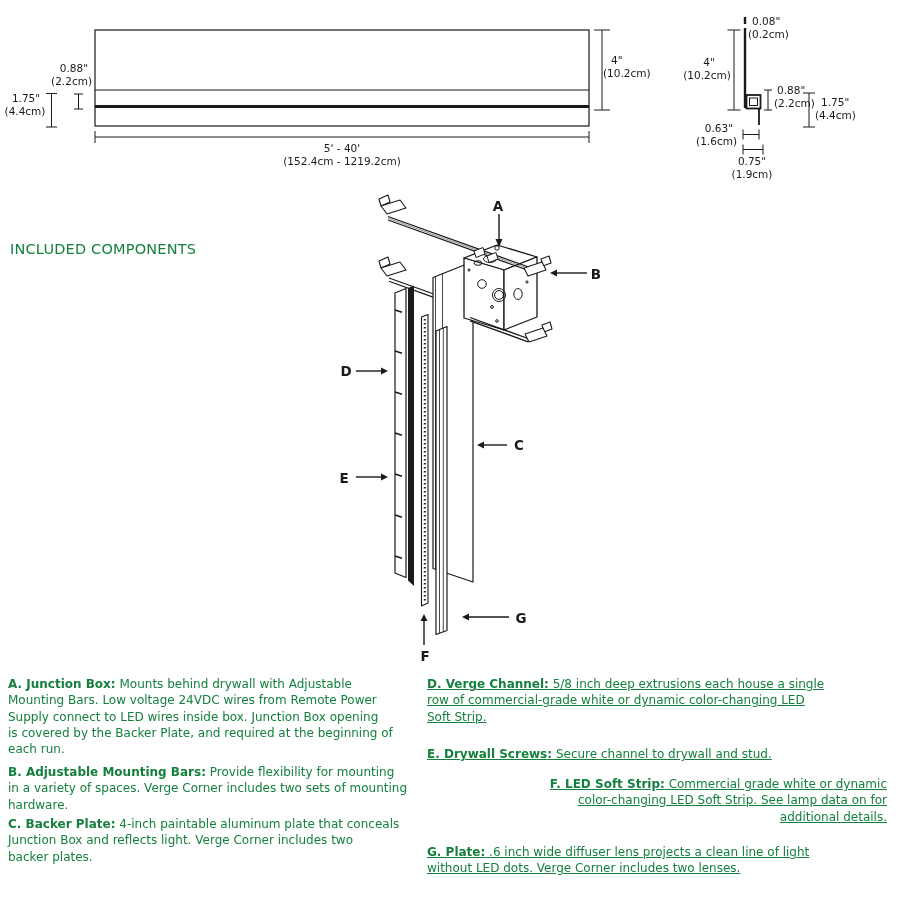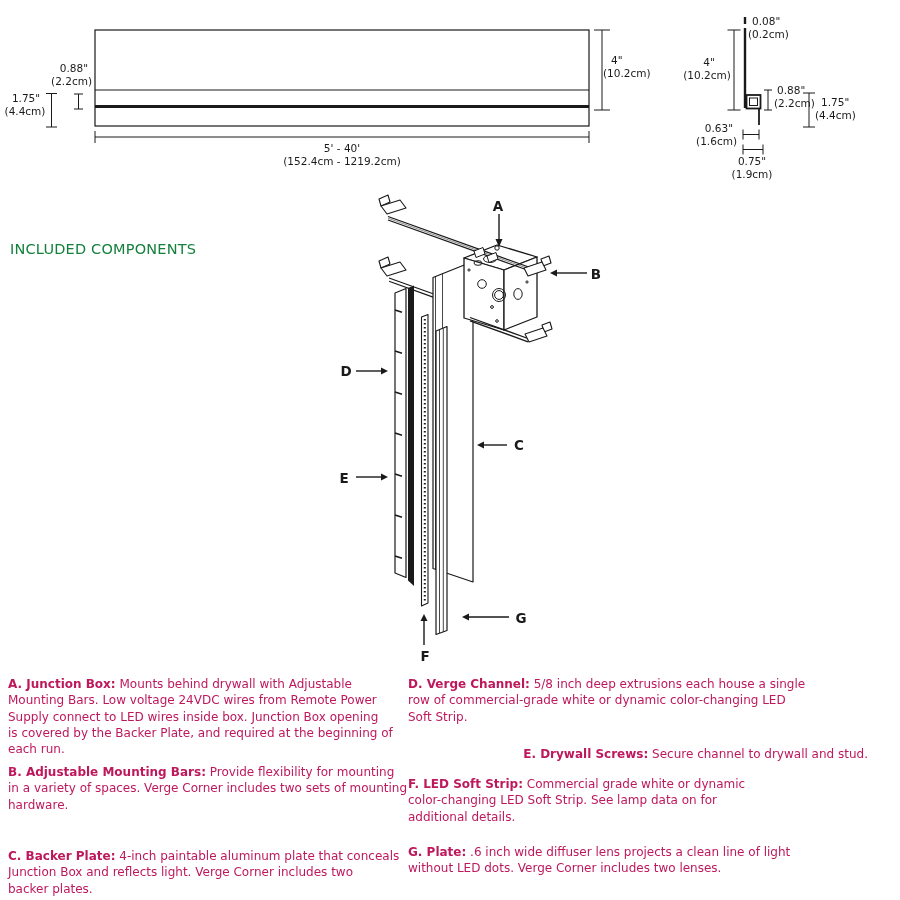--- a/index.html
+++ b/index.html
@@ -2,30 +2,30 @@
 <html><head>
 <meta charset="utf-8">
 <style>
   html,body{margin:0;padding:0;background:#fff;}
   body{width:900px;height:900px;position:relative;overflow:hidden;
        font-family:"DejaVu Sans",sans-serif;color:#1a1a1a;}
   #art{position:absolute;left:0;top:0;}
   .dim-text{font-size:10.5px;fill:#1a1a1a;font-family:"DejaVu Sans",sans-serif;}
   .label-letter{font-size:13.5px;font-weight:bold;fill:#1a1a1a;font-family:"DejaVu Sans",sans-serif;}
   #heading{position:absolute;left:10px;top:206px;font-size:14.5px;letter-spacing:.2px;color:#15803d;margin-top:35px;}
-  .desc-block{position:absolute;font-size:12px;line-height:16.3px;color:#be185d;white-space:pre-line;}
+  .desc-block{position:absolute;font-size:12px;line-height:16.3px;color:#15803d;white-space:pre-line;}
   .desc-block b{font-weight:bold;white-space:pre-line;}
   .col-left{left:8px;width:440px;}
-  .col-right{left:408px;width:460px;}
+  .col-right{left:427px;width:460px;text-decoration:underline;}
   .block-a{top:676px;}
   .block-b{top:764px;}
-  .block-c{top:848px;}
+  .block-c{top:816px;}
   .block-d{top:676px;}
-  .block-e{top:746px;text-align:right;}
-  .block-f{top:776px;}
+  .block-e{top:746px;}
+  .block-f{top:776px;text-align:right;}
   .block-g{top:844px;}
 </style>
 </head>
 <body>
 
 <svg id="art" width="900" height="900" viewBox="0 0 900 900">
 
   <g fill="none" stroke="#1a1a1a" stroke-width="1.2">
     <rect x="95" y="30" width="494" height="96" fill="#ffffff"></rect>
     <line x1="95" y1="90" x2="589" y2="90"></line>

